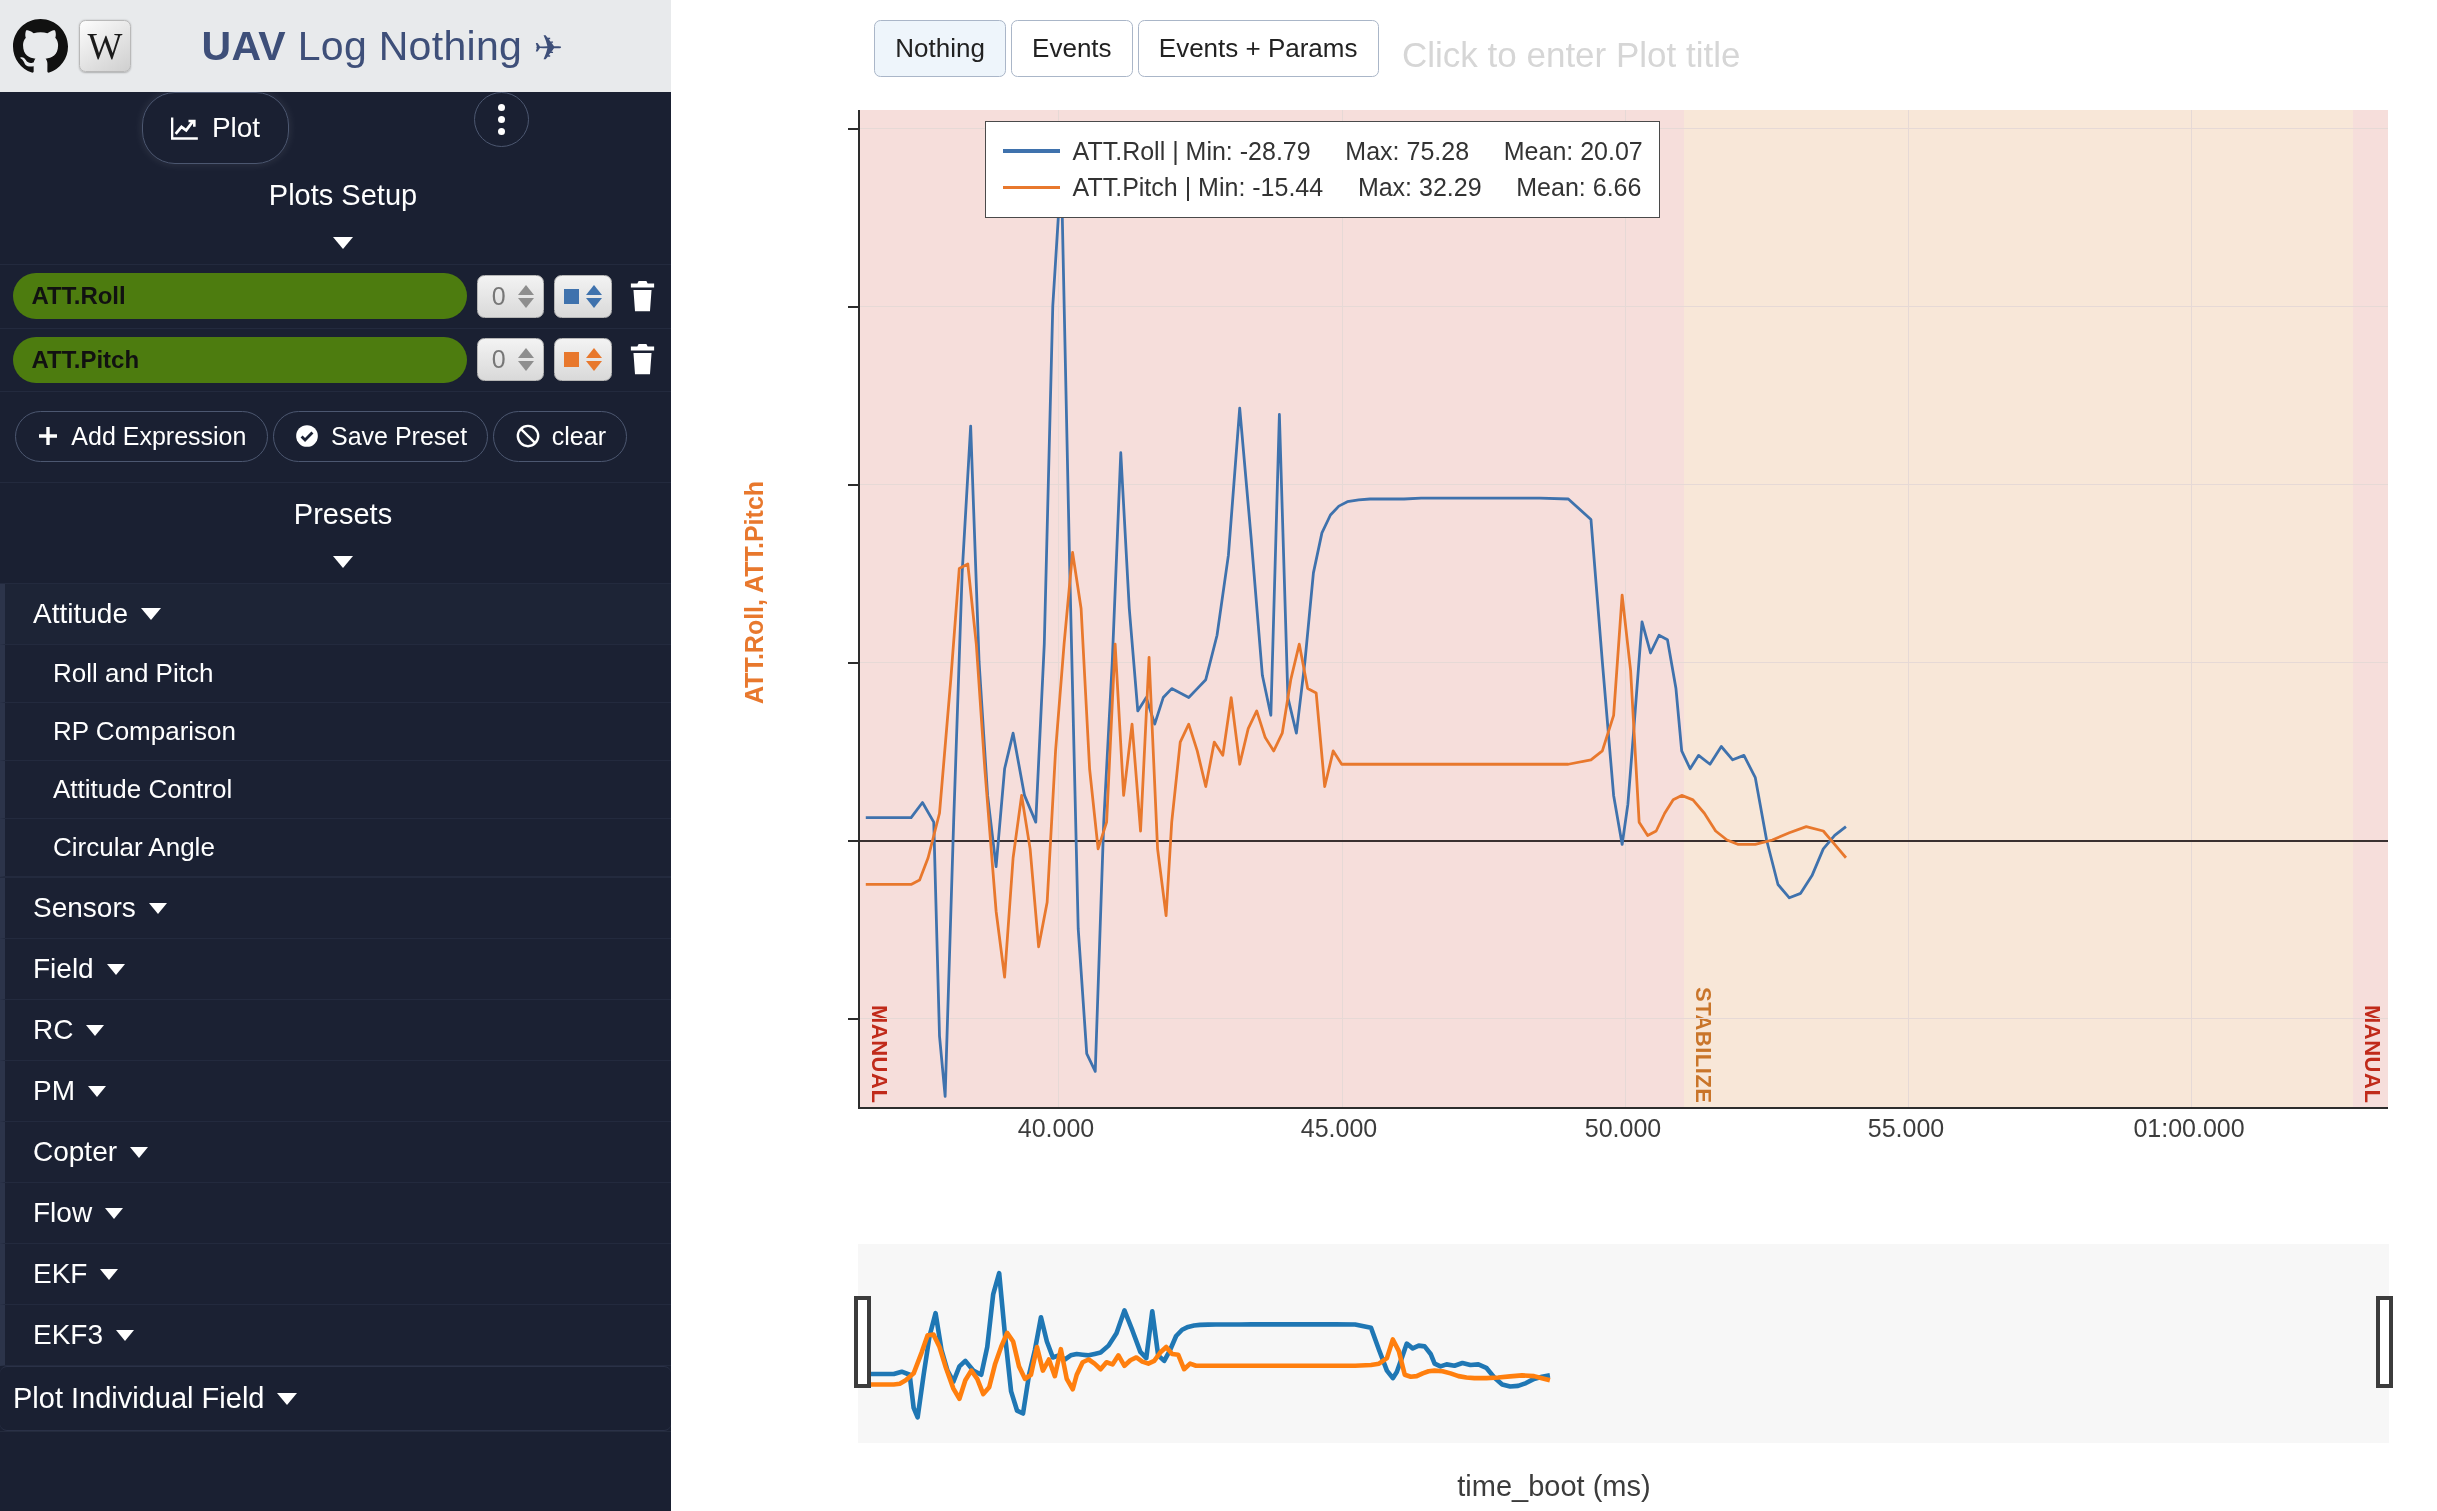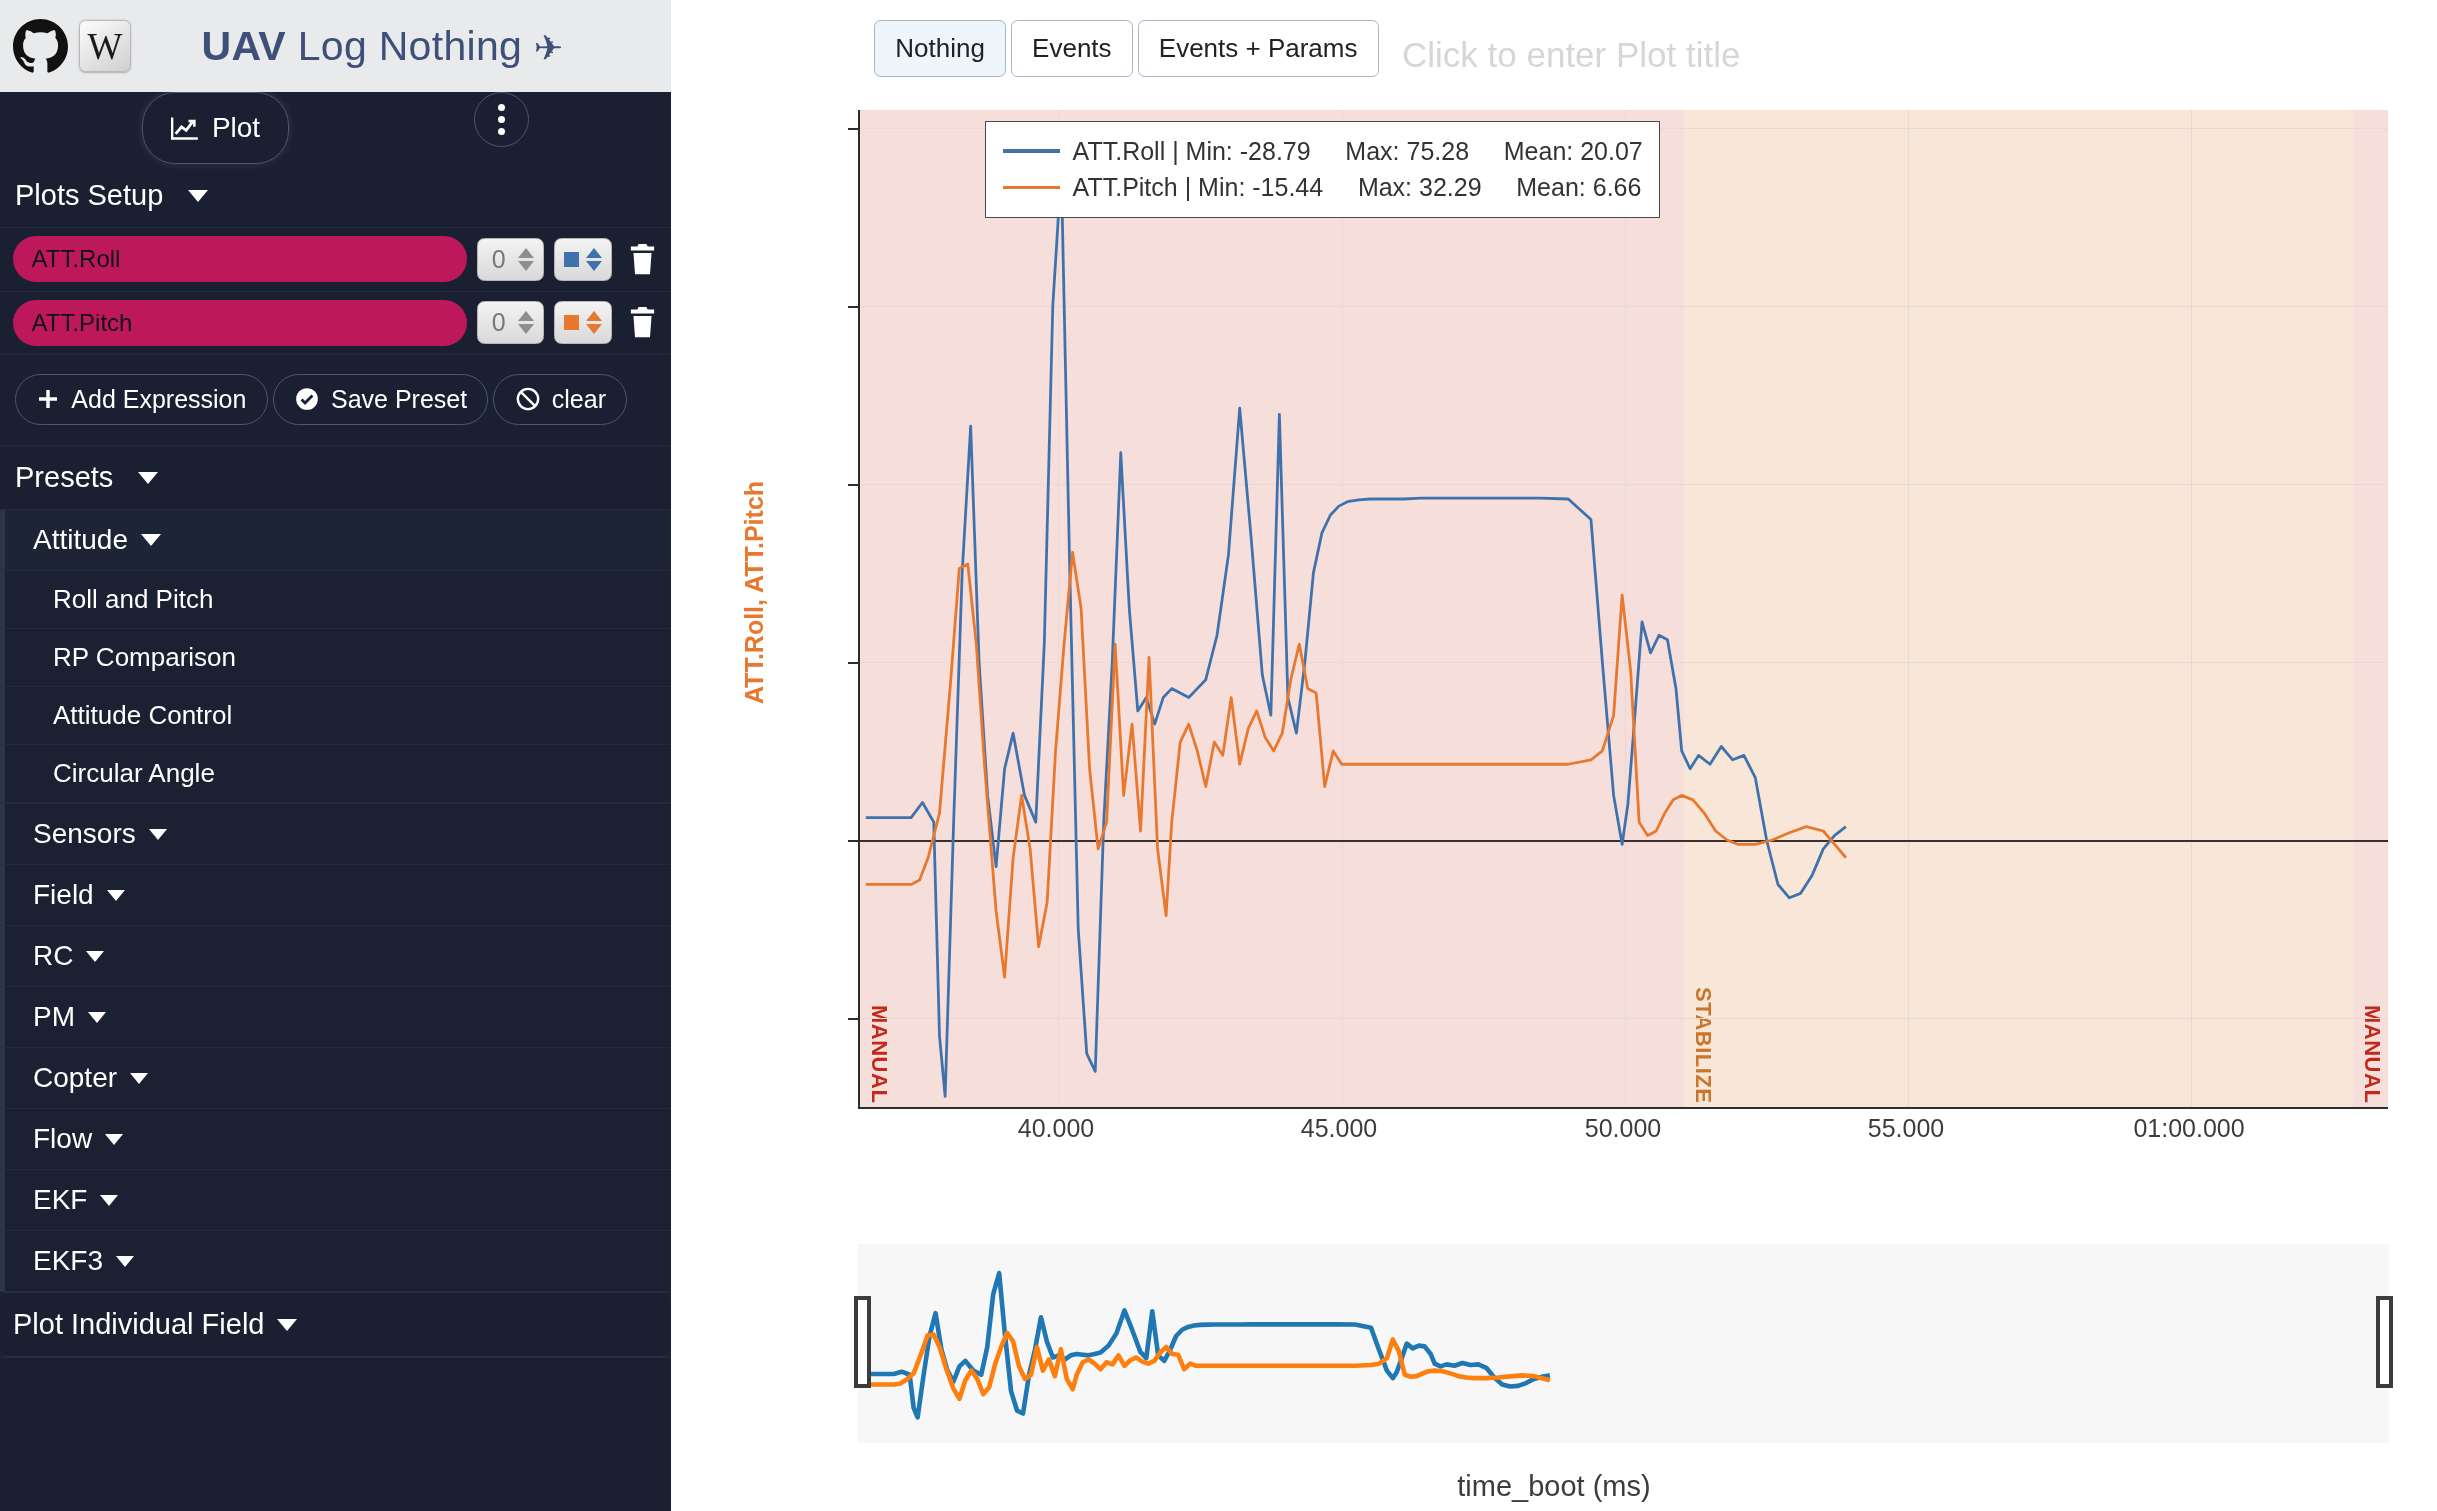--- a/index.html
+++ b/index.html
@@ -54,31 +54,33 @@
     width: 55px; height: 55px; border: 0.9px solid #4c5770; border-radius: 50%;
     display: flex; flex-direction: column; align-items: center; justify-content: center;
     gap: 4.6px;
   }
   .dots-btn i { width: 7.4px; height: 7.4px; background: #fff; border-radius: 50%; display:block; }
 
   .section-head {
     padding: 15px 0 15px 15px; color: #fff; font-size: 29px;
     display: flex; align-items: center; gap: 25px;
     border-bottom: 0.9px solid #232a3e;
+    flex-direction: column;
   }
   .caret { width:0;height:0;border-left:10.2px solid transparent;border-right:10.2px solid transparent;border-top:12px solid #fff; }
 
   .expr-row {
     display: flex; align-items: center; gap: 9.2px;
     padding: 8.3px 13px; border-bottom: 0.9px solid #232a3e;
   }
   .expr-input {
     flex: 1; height: 46px; border-radius: 23px; border: none;
-    background: #be185d; color: #111; font-size: 24px; padding: 0 18.5px;
+    background: #4d7c0f; color: #111; font-size: 24px; padding: 0 18.5px;
     font-family: "Liberation Sans", sans-serif;
+    font-weight: bold;
   }
   .spin {
     display: flex; align-items: center; gap: 7.4px;
     height: 43px; padding: 0 9.2px; border-radius: 7.4px;
     background: linear-gradient(180deg,#f3f3f3 0%,#d9d9d9 100%);
     border: 0.9px solid #b5b5b5;
   }
   .spin .num { font-size: 25px; color: #777; min-width: 24px; text-align:center; }
   .spin .sqr { width: 15px; height: 15px; display:block; }
   .arrows { display:flex; flex-direction:column; gap:2.8px; }

